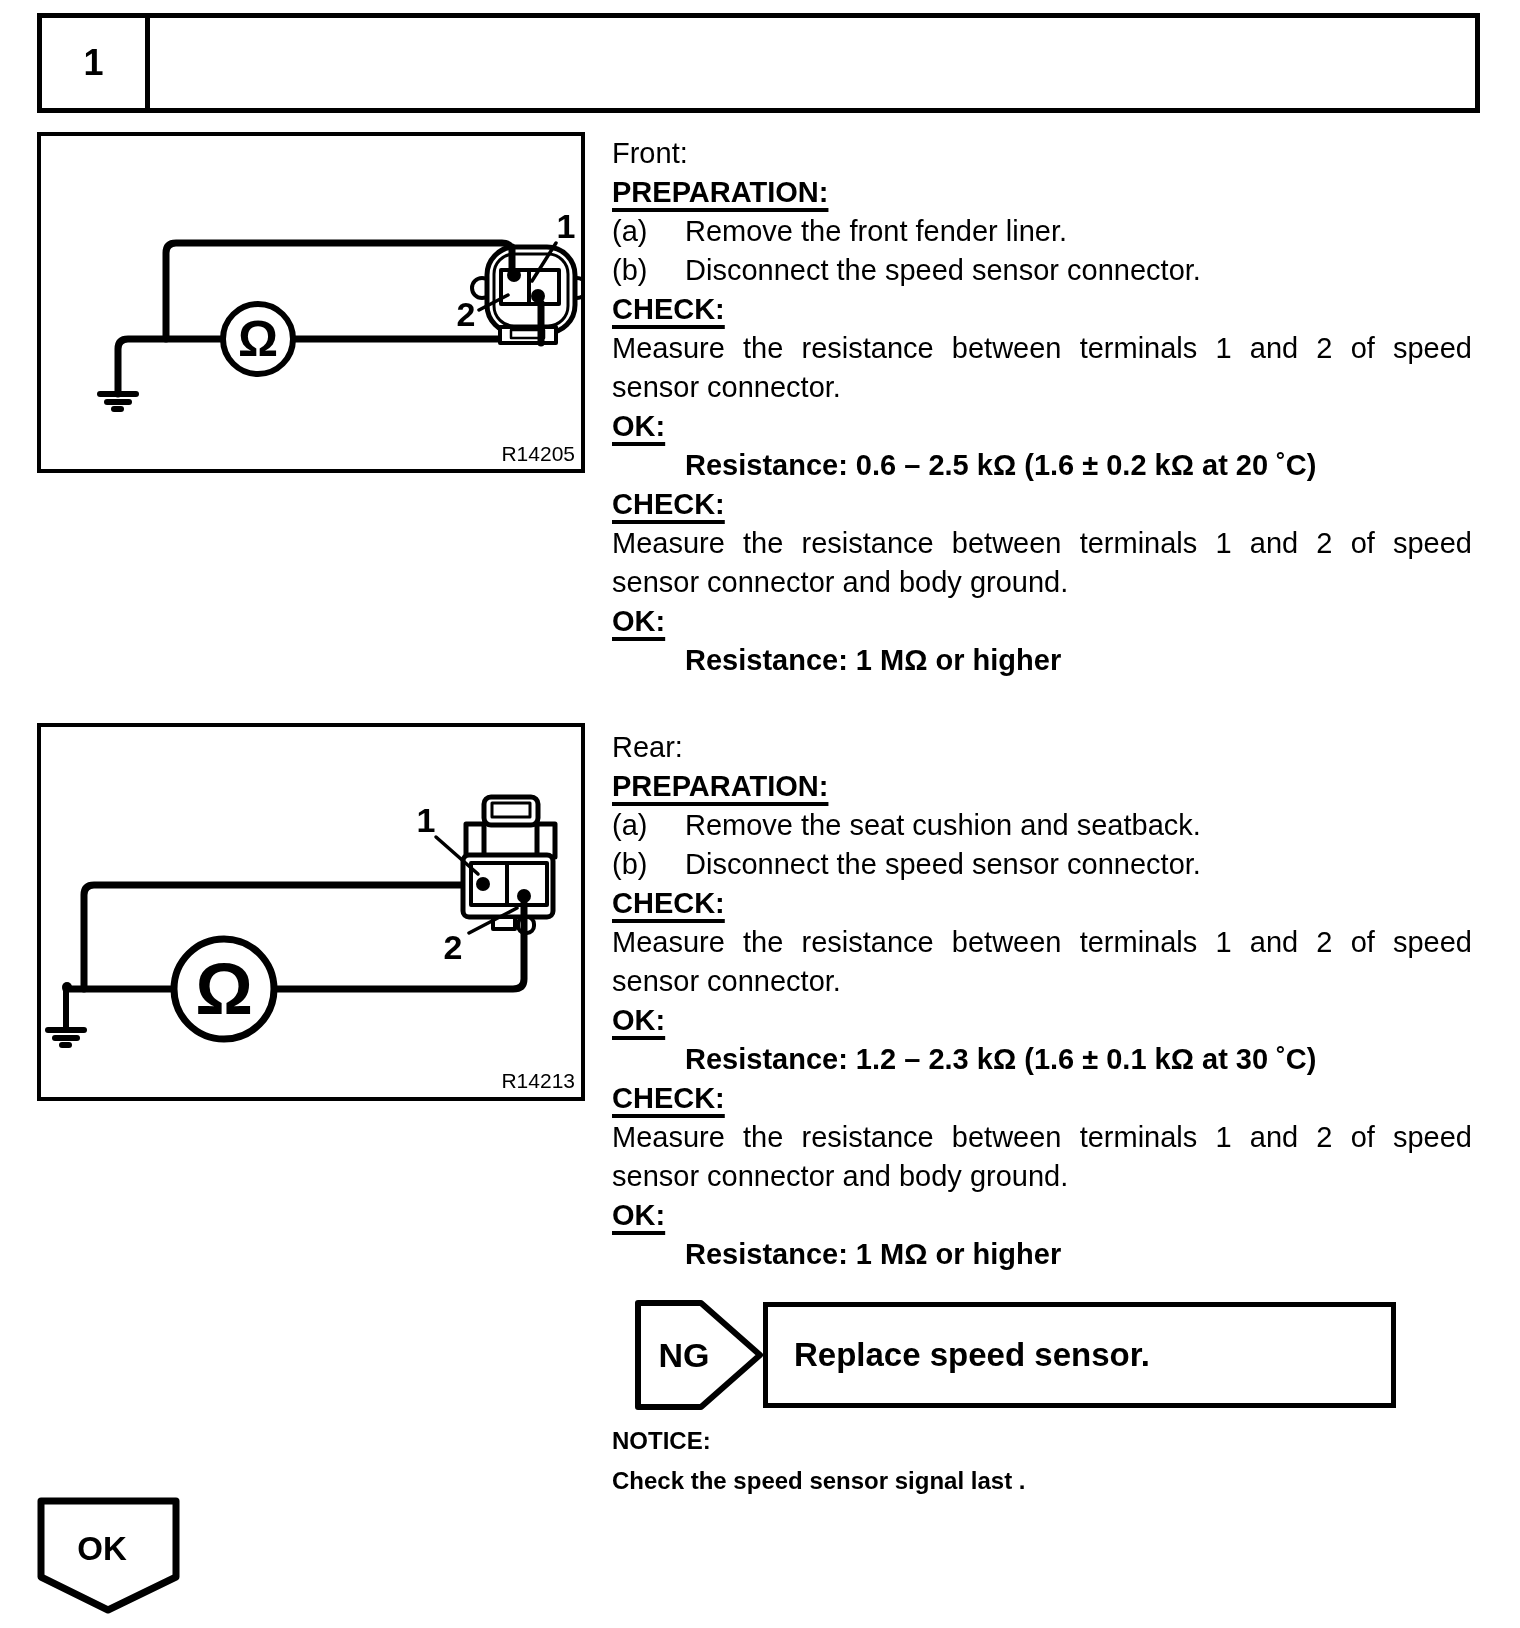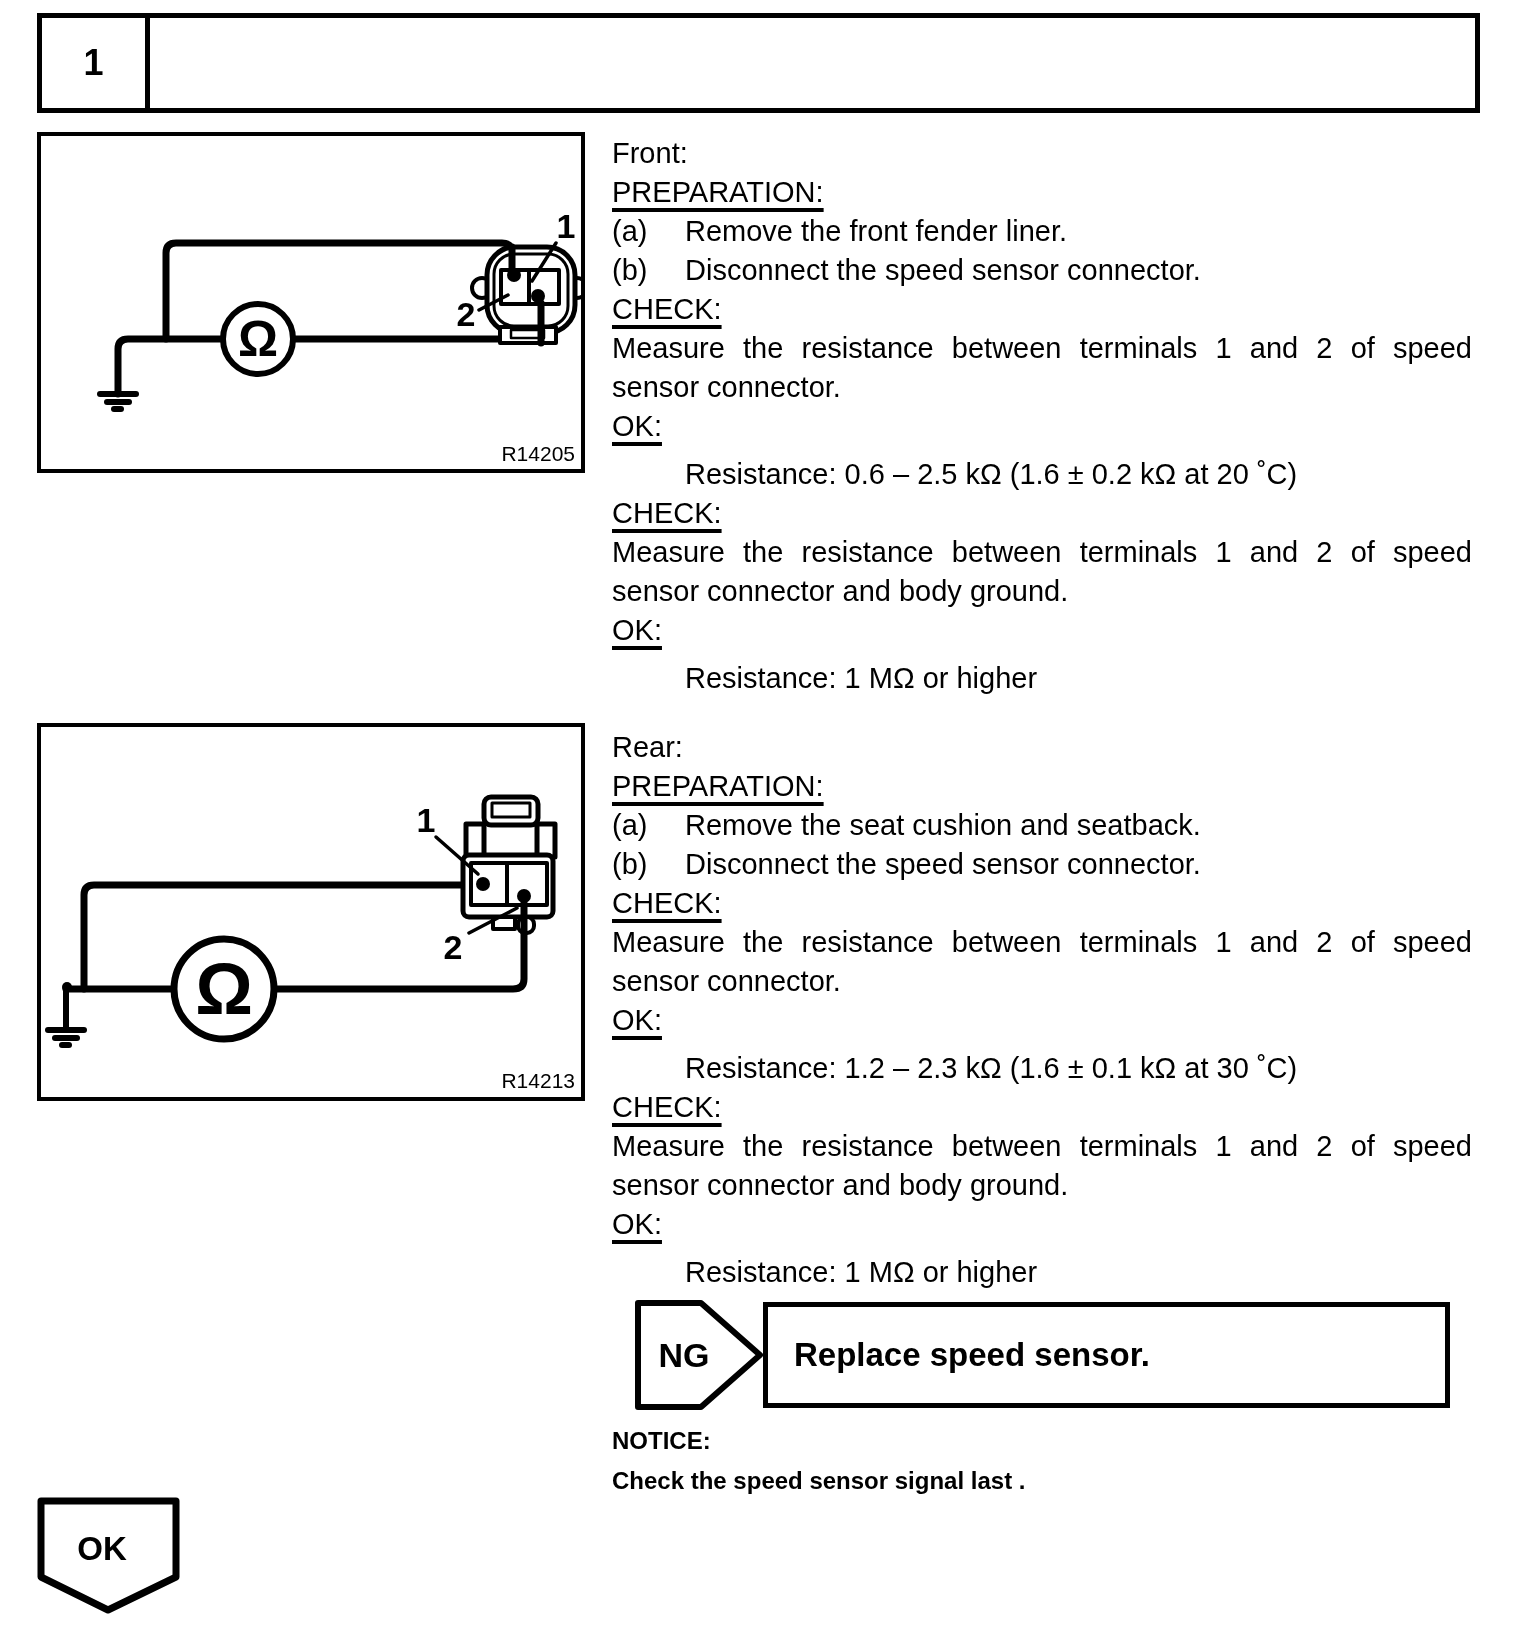--- a/index.html
+++ b/index.html
@@ -22,34 +22,34 @@
   .figure { border:4px solid #000; background:#fff; }
   .fig1 { left:37px; top:132px; width:548px; height:341px; }
   .fig2 { left:37px; top:723px; width:548px; height:378px; }
   .figure svg { display:block; width:100%; height:100%; }
 
   
   .textcol { left:612px; width:860px; font-size:29px; line-height:39px; }
   .front-col { top:134px; }
   .rear-col  { top:728px; }
   .bold { font-weight:400; }
-  .hd { font-weight:400; }
+  .hd { font-weight:700; }
   .hd .ul, .okhd .ul {
     text-decoration:underline;
     text-decoration-thickness:3.5px;
     text-underline-offset:6px;
   }
   .step-row { display:flex; }
   .step-idx { width:73px; flex:0 0 73px; }
   .para { text-align:justify; }
-  .res-line { font-weight:400; padding-left:73px;margin-top:9px; }
+  .res-line { font-weight:700; padding-left:73px; }
 
   
   .ng-badge-wrap { left:634px; top:1299px; width:132px; height:112px; }
-  .ng-action { left:763px; top:1302px; width:687px; height:106px; border:5px solid #000; display:flex; align-items:center; padding-left:26px; font-weight:700; font-size:33px; background:#fff; }
+  .ng-action { left:763px; top:1302px; width:633px; height:106px; border:5px solid #000; display:flex; align-items:center; padding-left:26px; font-weight:700; font-size:33px; background:#fff; }
 
   
   .notice { left:612px; top:1421px; font-size:24px; line-height:40px; font-weight:700; }
 
   
   .ok-wrap { left:36px; top:1496px; width:146px; height:120px; }
 
   svg text { font-family:"Liberation Sans", sans-serif; }
 </style>
 </head>

